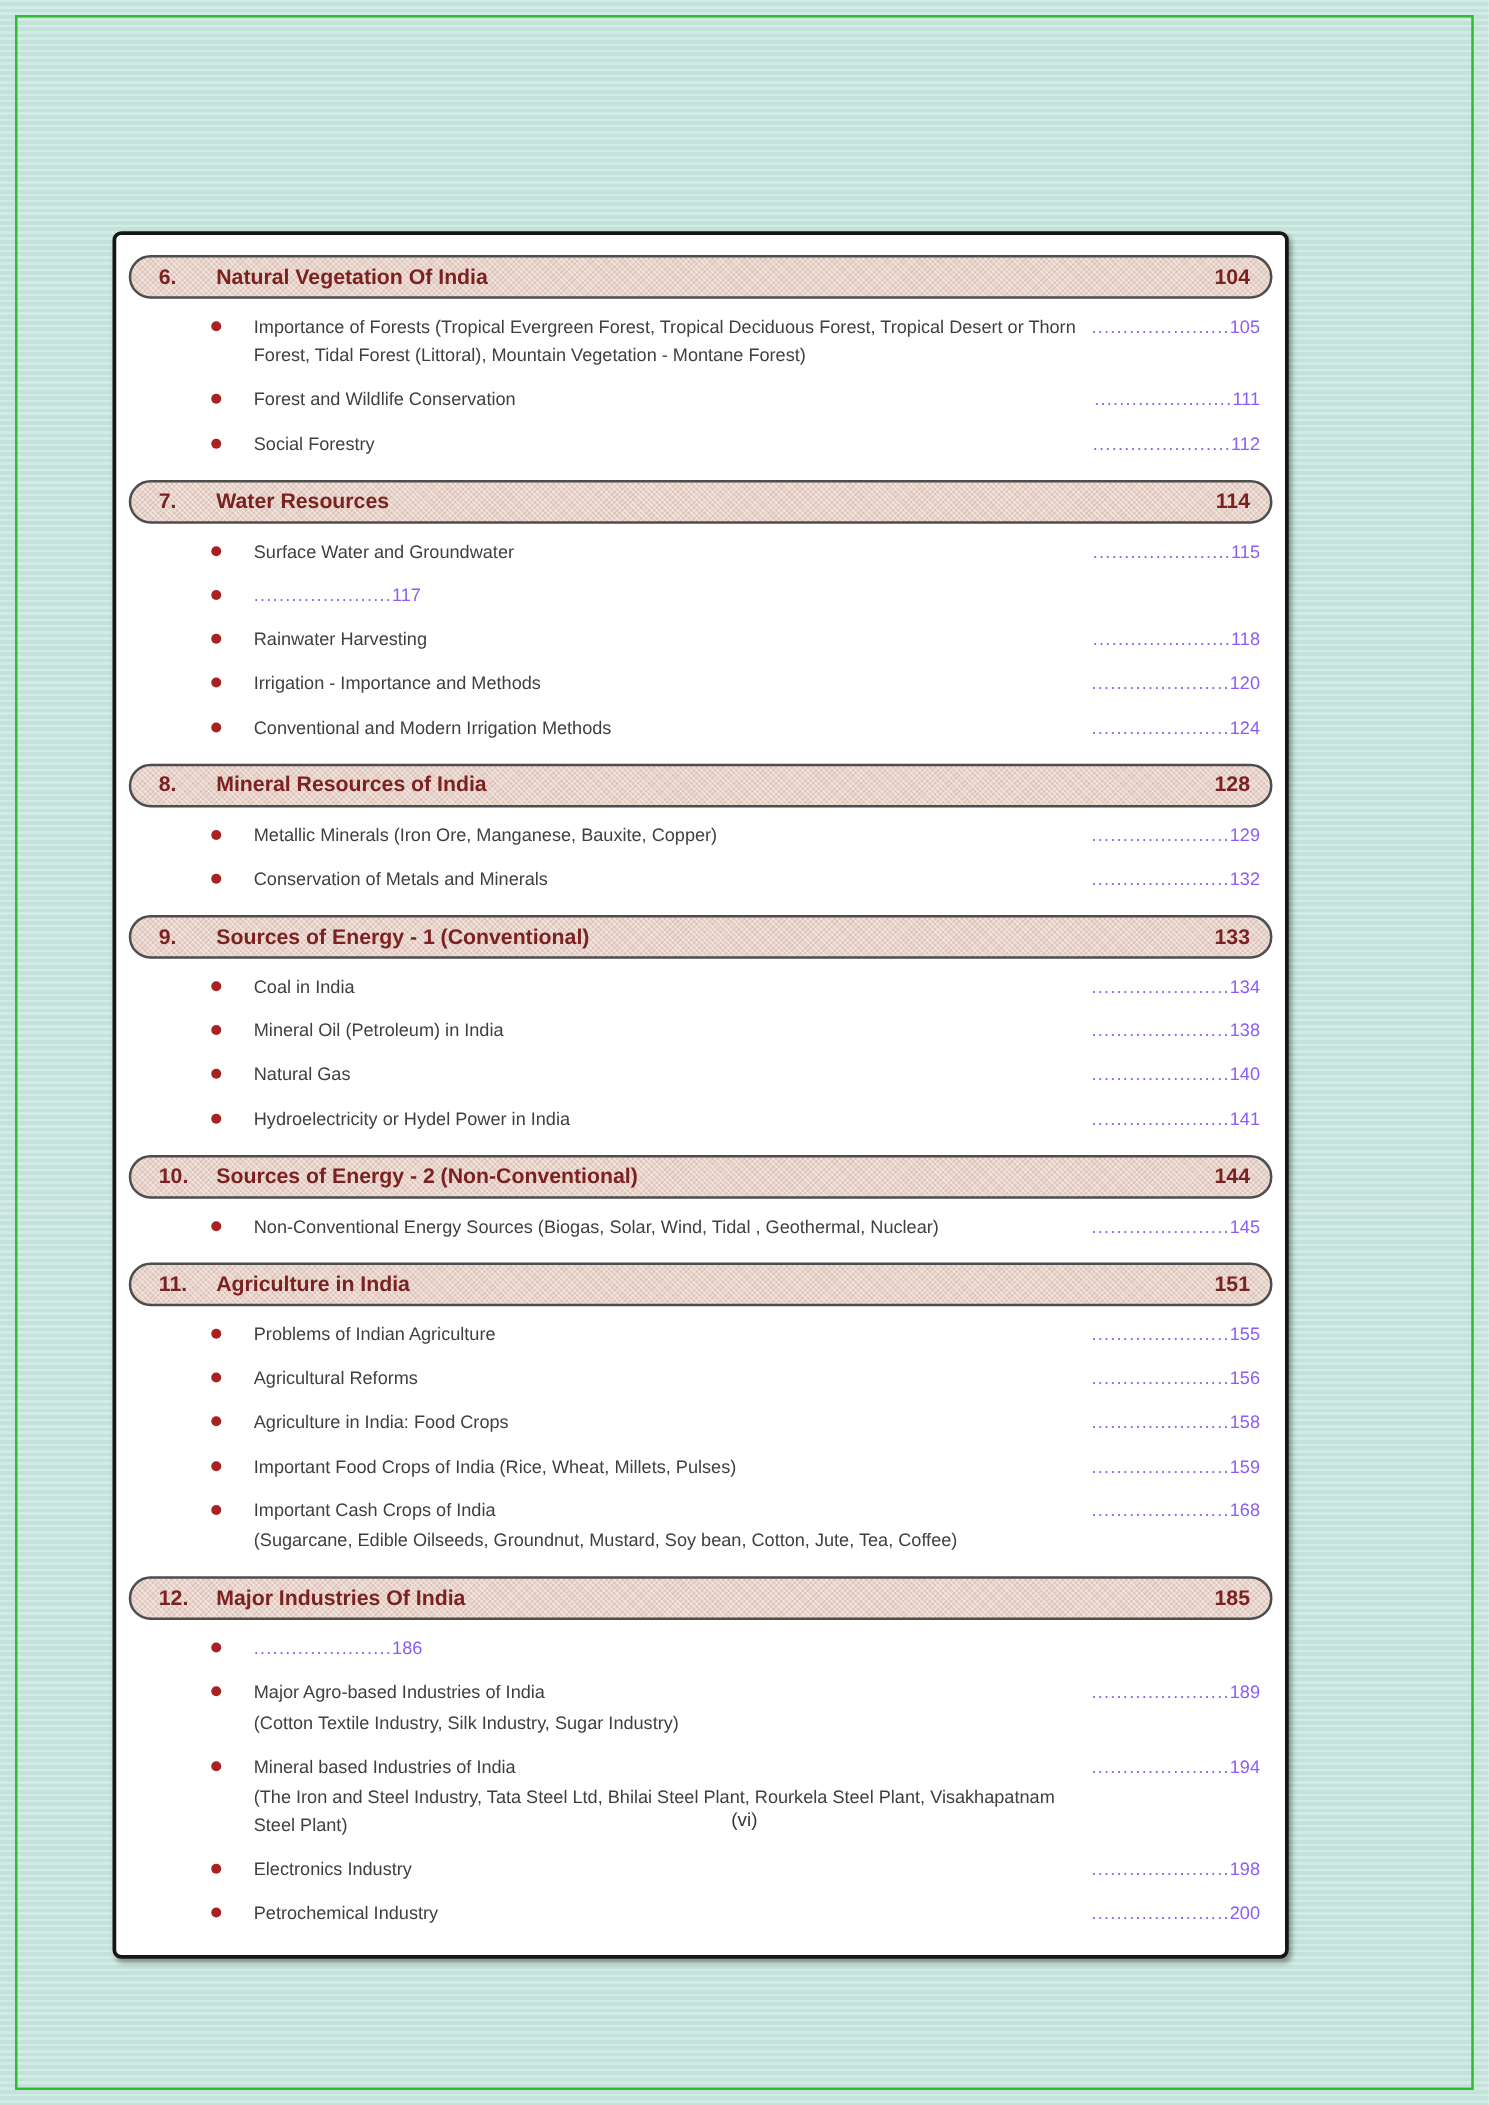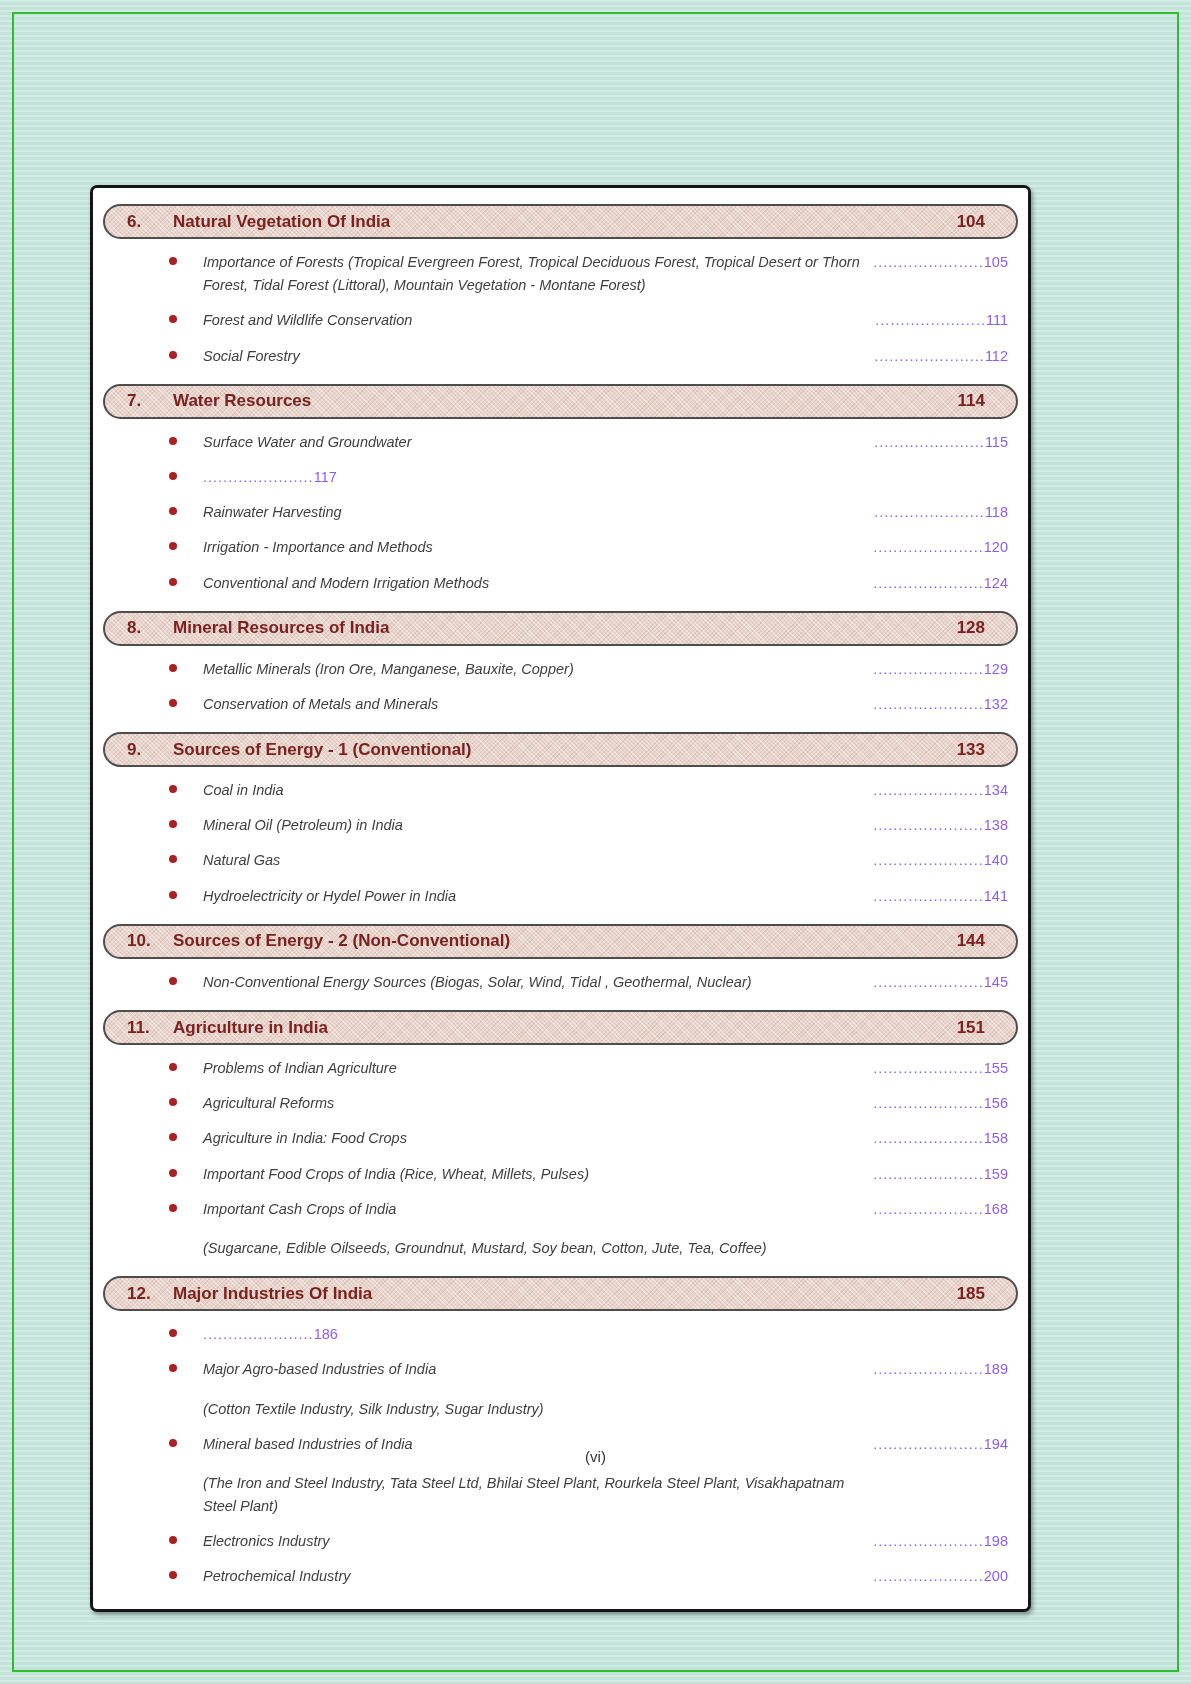--- a/index.html
+++ b/index.html
@@ -22,32 +22,32 @@
     border:2px solid #4d4d4d; border-radius:999px;
     background-color:#e8d4cb;
     background-image:
       repeating-linear-gradient(45deg, rgba(255,255,255,0.4) 0 1px, transparent 1px 3px),
       repeating-linear-gradient(-45deg, rgba(186,146,136,0.28) 0 1px, transparent 1px 3px);
     margin:10px 4px 6px 4px;
     color:#7b2121; font-weight:bold; font-size:17px;
   }
   .chapter-number { width:46px; padding-left:22px; flex:none; }
   .chapter-title { flex:1; }
-  .chapter-page { padding-right:31px; }
+  .chapter-page { padding-right:16px; }
   .toc-item {
     display:flex; align-items:flex-start;
     padding:6px 14px 6px 70px;
     color:#3f3f3f; font-size:14.5px;
   }
   .bullet {
     width:8px; height:8px; border-radius:50%; background:#a82222;
     margin-top:6px; margin-right:26px; flex:none;
   }
-  .item-text { flex:1; line-height:1.6; padding-right:10px;font-style:italic; }
-  .item-note { margin-top:16px; }
+  .item-text { flex:1; line-height:1.6; padding-right:10px; }
+  .item-note { margin-top:1px; }
   .leader { white-space:nowrap; color:#8b5cf6; line-height:1.6; }
   .leader .dots { letter-spacing:1px; }
   .leader .pg { }
   .page-footer {
     position:absolute; top:1448px; left:0; width:100%;
     text-align:center; font-size:15px; color:#333333;
   }
 </style>
 </head>
 <body>

